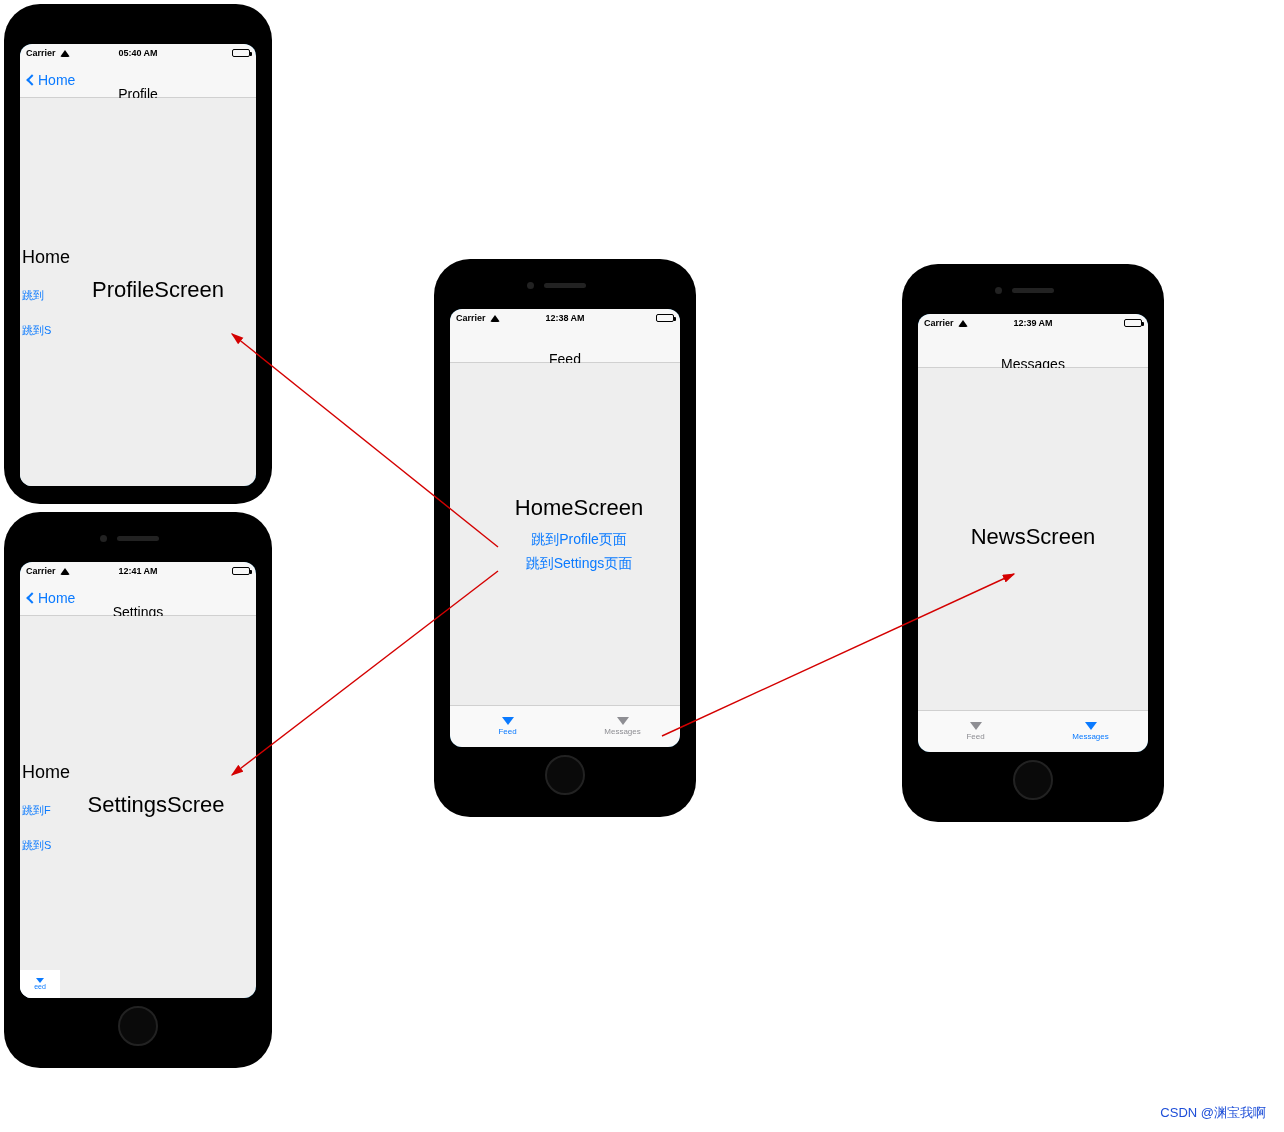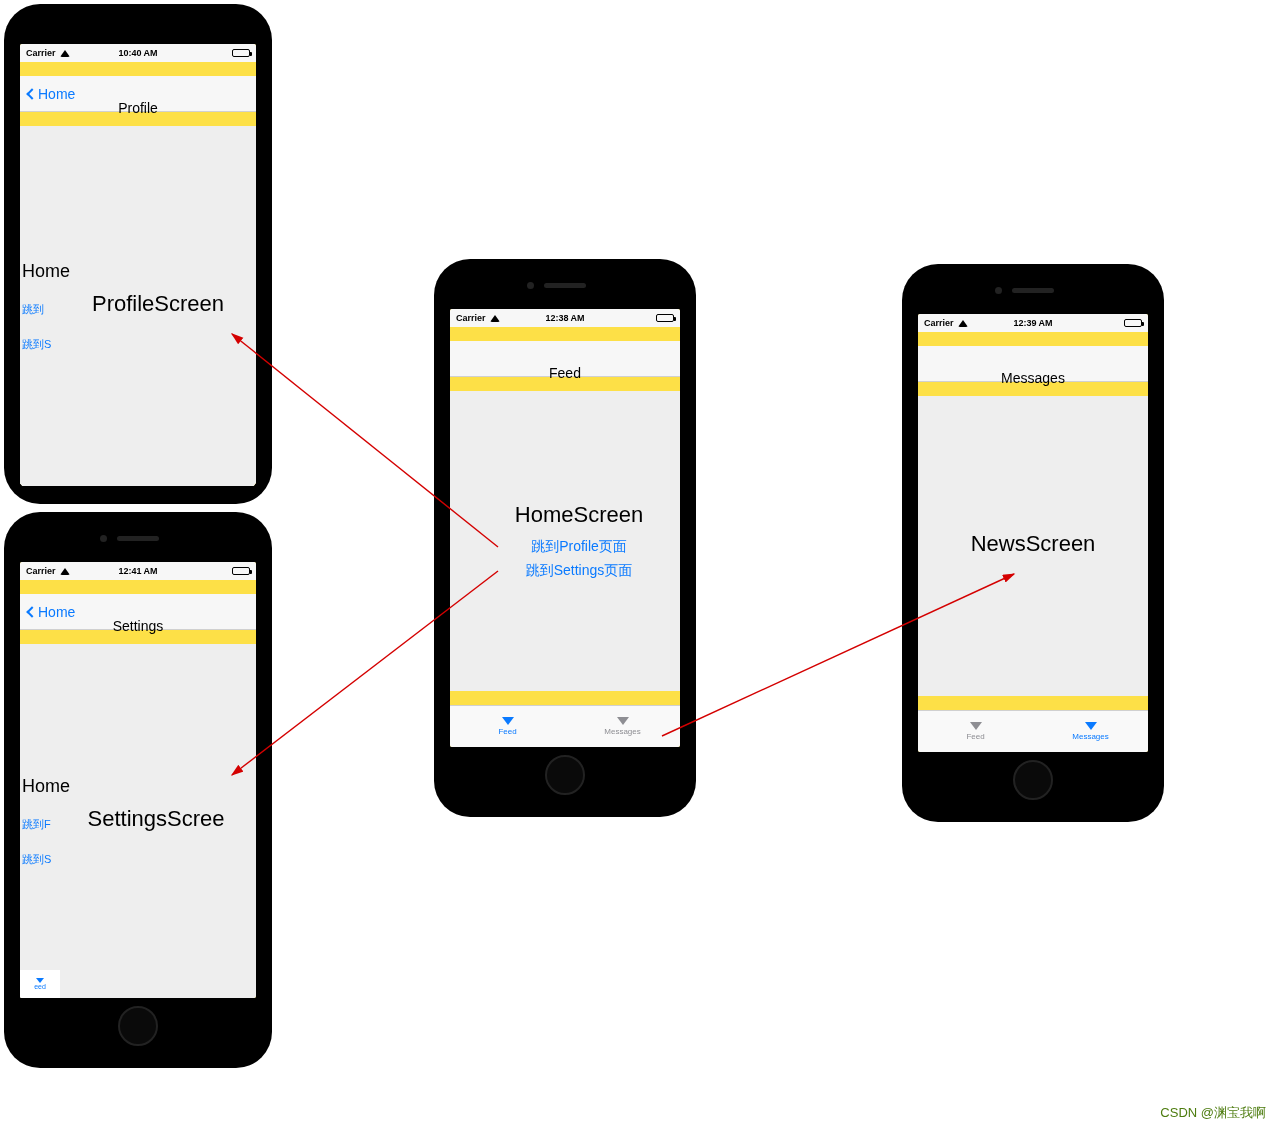--- a/index.html
+++ b/index.html
@@ -40,26 +40,25 @@
     top: 13px;
     left: calc(50% - 38px);
     width: 7px; height: 7px;
     background: #222;
     border-radius: 50%;
   }
   .screen {
     position: absolute;
     left: 6px; right: 6px;
     top: 40px; bottom: 60px;
-    background: #fde047;
-    border-radius: 2px;
+    background: #0369a1;
+    border-radius: 12px;
     overflow: hidden;
     display: flex;
     flex-direction: column;
-    gap: 14px;
   }
   .home-btn {
     position: absolute;
     bottom: 12px;
     left: 50%;
     transform: translateX(-50%);
     width: 40px; height: 40px;
     border: 2px solid #222;
     border-radius: 50%;
     background: #0a0a0a;
@@ -182,36 +181,36 @@
   #phoneD { left: 902px; top: 264px; width: 262px; height: 558px; }
 
   #phoneA .screen { top: 30px; bottom: 8px; }
 
   svg.arrows {
     position: absolute; left:0; top:0; width:1284px; height:1132px;
     pointer-events:none;
   }
   .watermark {
     position:absolute; right:18px; bottom:10px;
-    font-size:13px; color:#4d7c0f;
+    font-size:13px; color:#1d4ed8;
     font-family: Arial, sans-serif;
   }
 </style>
 </head>
 <body>
 
 <div class="phone" id="phoneA">
   <div class="phone-body">
     <div class="screen">
       <div class="statusbar">
         <span class="status-left">
           <span>Carrier</span>
           <span class="wifi"></span>
         </span>
-        <span class="status-time">10:40 AM</span>
+        <span class="status-time">05:40 AM</span>
         <span class="battery"><span class="battery-fill"></span></span>
       </div>
       <div class="navbar">
         <div class="nav-back">
           <span class="chev-left"></span>
           <span>Home</span>
         </div>
         <span class="nav-title">Profile</span>
       </div>
       <div class="content">

